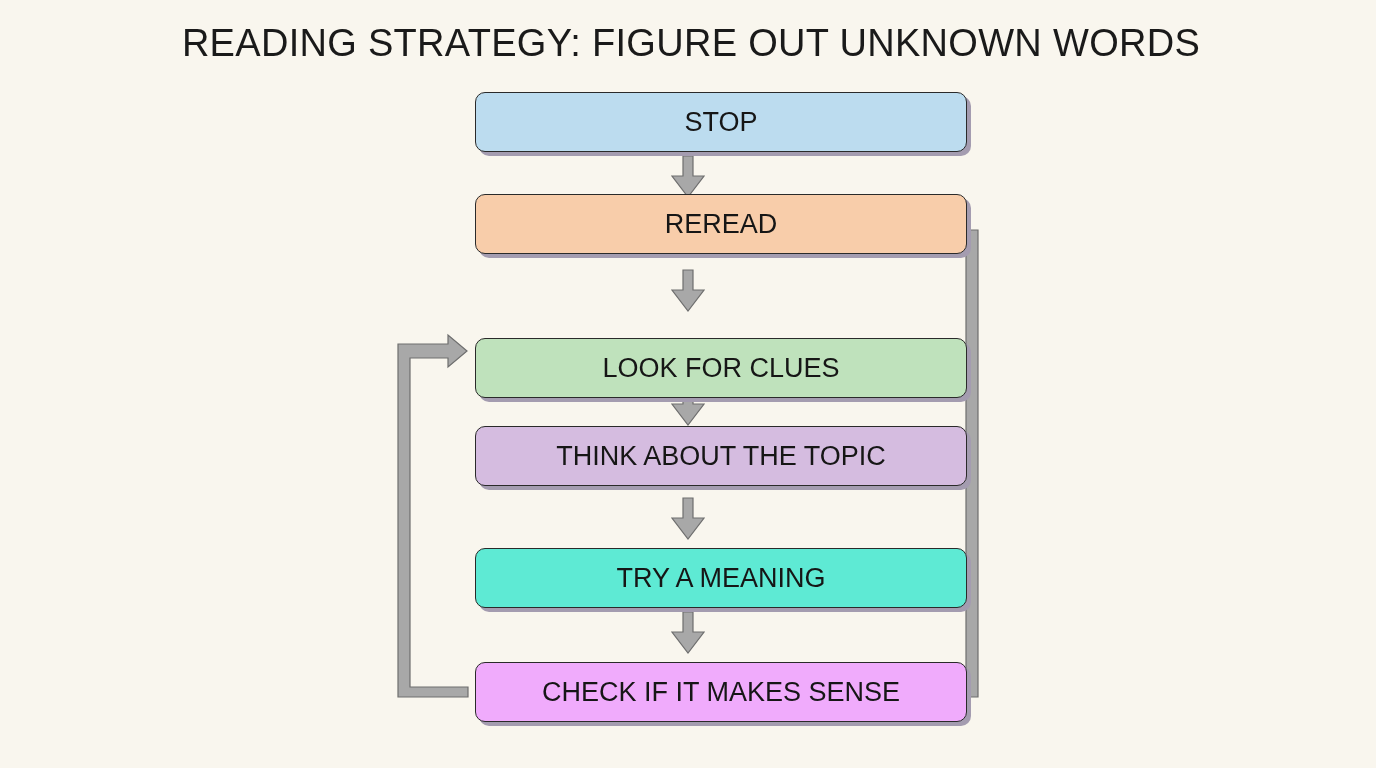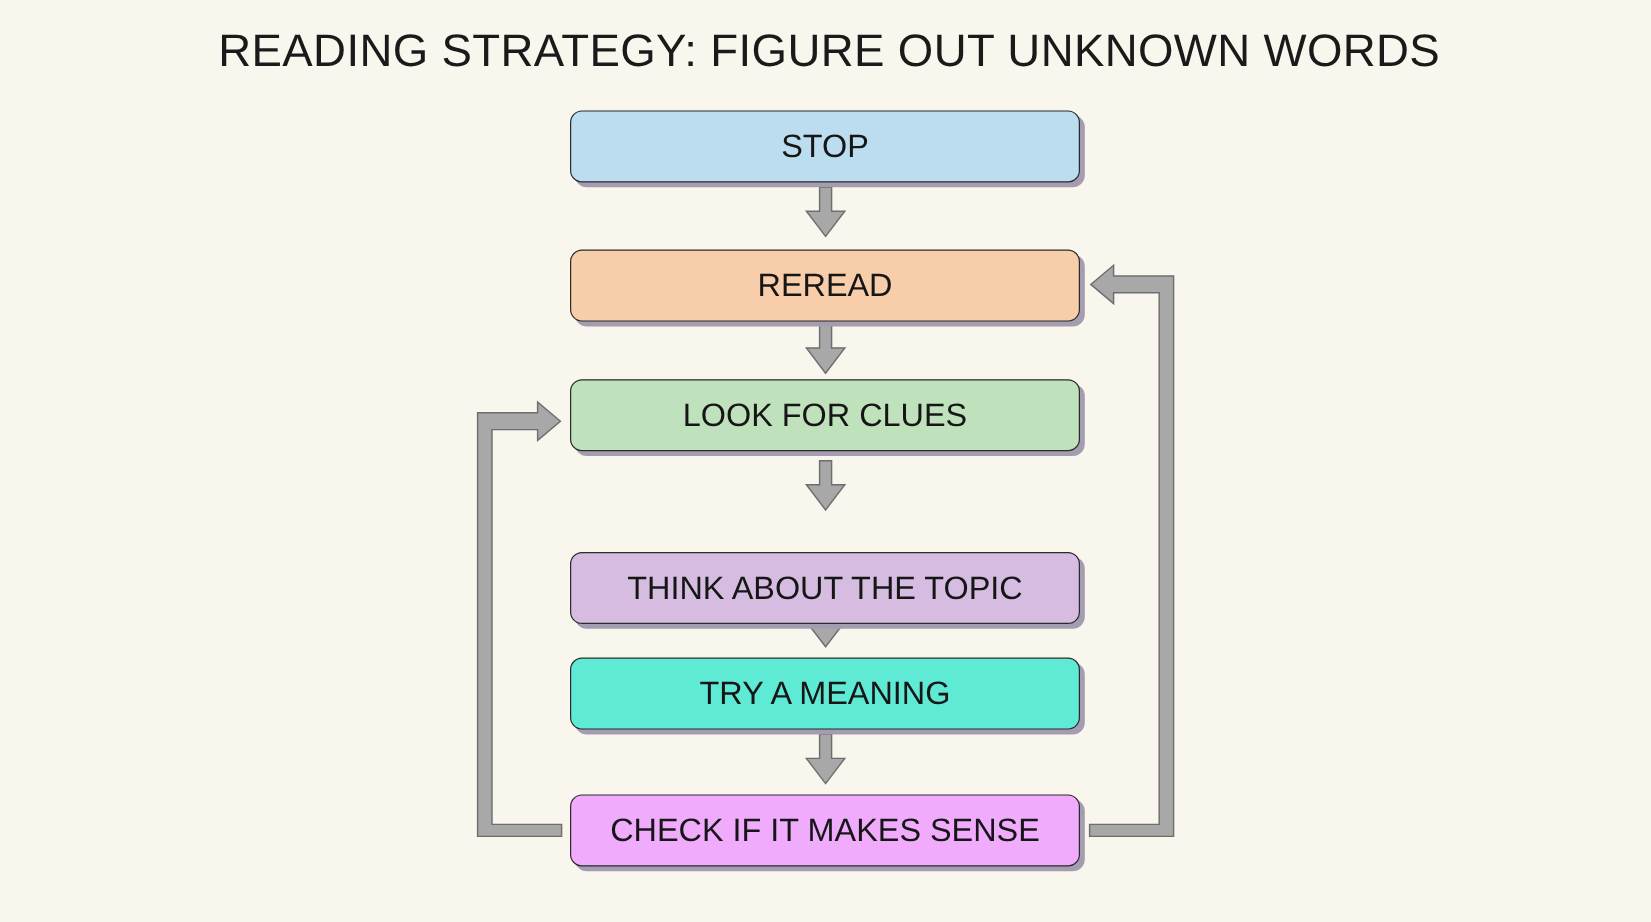--- a/index.html
+++ b/index.html
@@ -1,18 +1,18 @@
 <!DOCTYPE html>
 <html><head>
 <meta charset="utf-8">
 <style>
   html,body{margin:0;padding:0;}
   body{width:1376px;height:768px;background:#f9f6ee;position:relative;overflow:hidden;font-family:"DejaVu Sans","Liberation Sans",sans-serif;}
   .title{position:absolute;left:0;top:22px;width:1382px;text-align:center;font-size:38px;color:#1a1a1a;letter-spacing:0.3px;font-family:"Liberation Sans",sans-serif;}
-  .box{position:absolute;left:475px;width:425px;height:60px;border:1.5px solid #2a2a2a;border-radius:10px;box-shadow:4px 4px 0 #a49cb0;display:flex;align-items:center;justify-content:center;font-size:27px;color:#161616;font-family:"Liberation Sans",sans-serif;box-sizing:border-box;}
+  .box{position:absolute;left:475px;width:492px;height:60px;border:1.5px solid #2a2a2a;border-radius:10px;box-shadow:4px 4px 0 #a49cb0;display:flex;align-items:center;justify-content:center;font-size:27px;color:#161616;font-family:"Liberation Sans",sans-serif;box-sizing:border-box;}
   svg.arrows{position:absolute;left:0;top:0;}
 </style>
 </head>
 <body>
 
 <div class="title">READING STRATEGY: FIGURE OUT UNKNOWN WORDS</div>
 
 <svg class="arrows" width="1376" height="768">
   <g fill="#a8a8a8" stroke="#6e6e6e" stroke-width="1.2">
 
@@ -38,27 +38,27 @@
 
     <g>
         <path d="M468 687 H410 V358 H448 V367 L467 351 L448 335 V344 H398 V697 H468 Z"></path>
       </g>
   </g>
 </svg>
 
 <div class="box" style="top: 92px; background: rgb(188, 220, 239);">
     <span>STOP</span>
   </div>
-<div class="box" style="top: 208px; background: rgb(248, 205, 170); align-items: center;">
+<div class="box" style="top: 194px; background: rgb(248, 205, 170); align-items: center;">
     <span>REREAD</span>
   </div>
-<div class="box" style="top: 316px; background: rgb(191, 226, 188);">
+<div class="box" style="top: 338px; background: rgb(191, 226, 188);">
     <span>LOOK FOR CLUES</span>
   </div>
-<div class="box" style="top: 460px; background: rgb(213, 188, 224);">
+<div class="box" style="top: 426px; background: rgb(213, 188, 224);">
     <span>THINK ABOUT THE TOPIC</span>
   </div>
 <div class="box" style="top: 548px; background: #5eead4;">
     <span>TRY A MEANING</span>
   </div>
 <div class="box" style="top: 662px; background: #f0abfc;">
     <span>CHECK IF IT MAKES SENSE</span>
   </div>
 
 </body></html>

